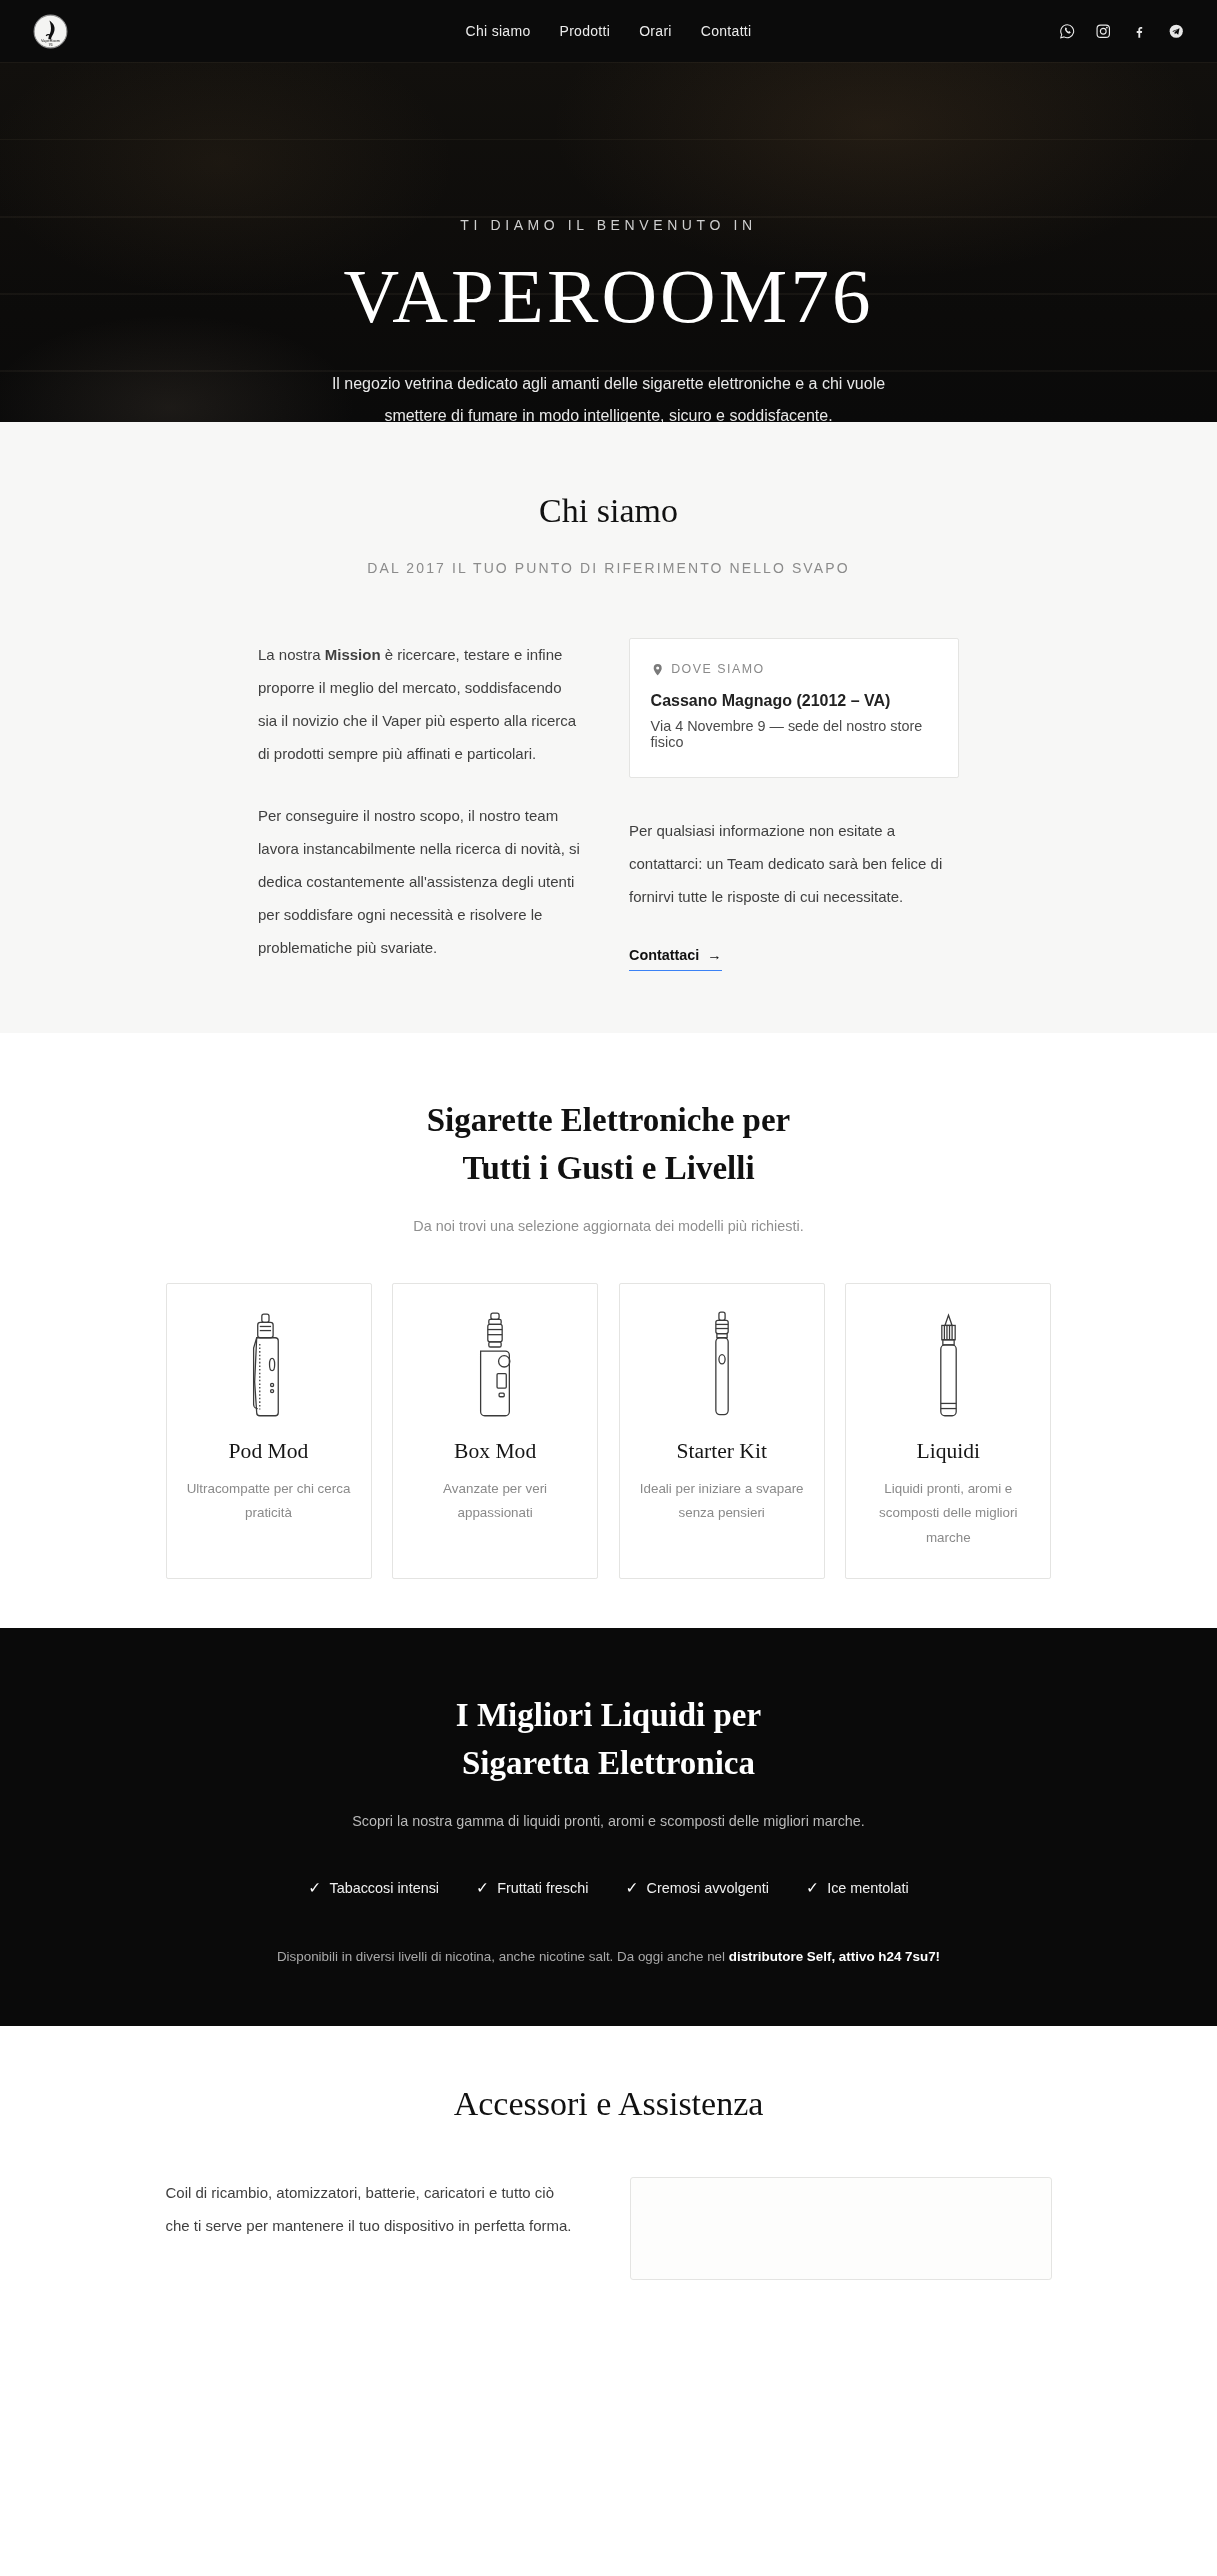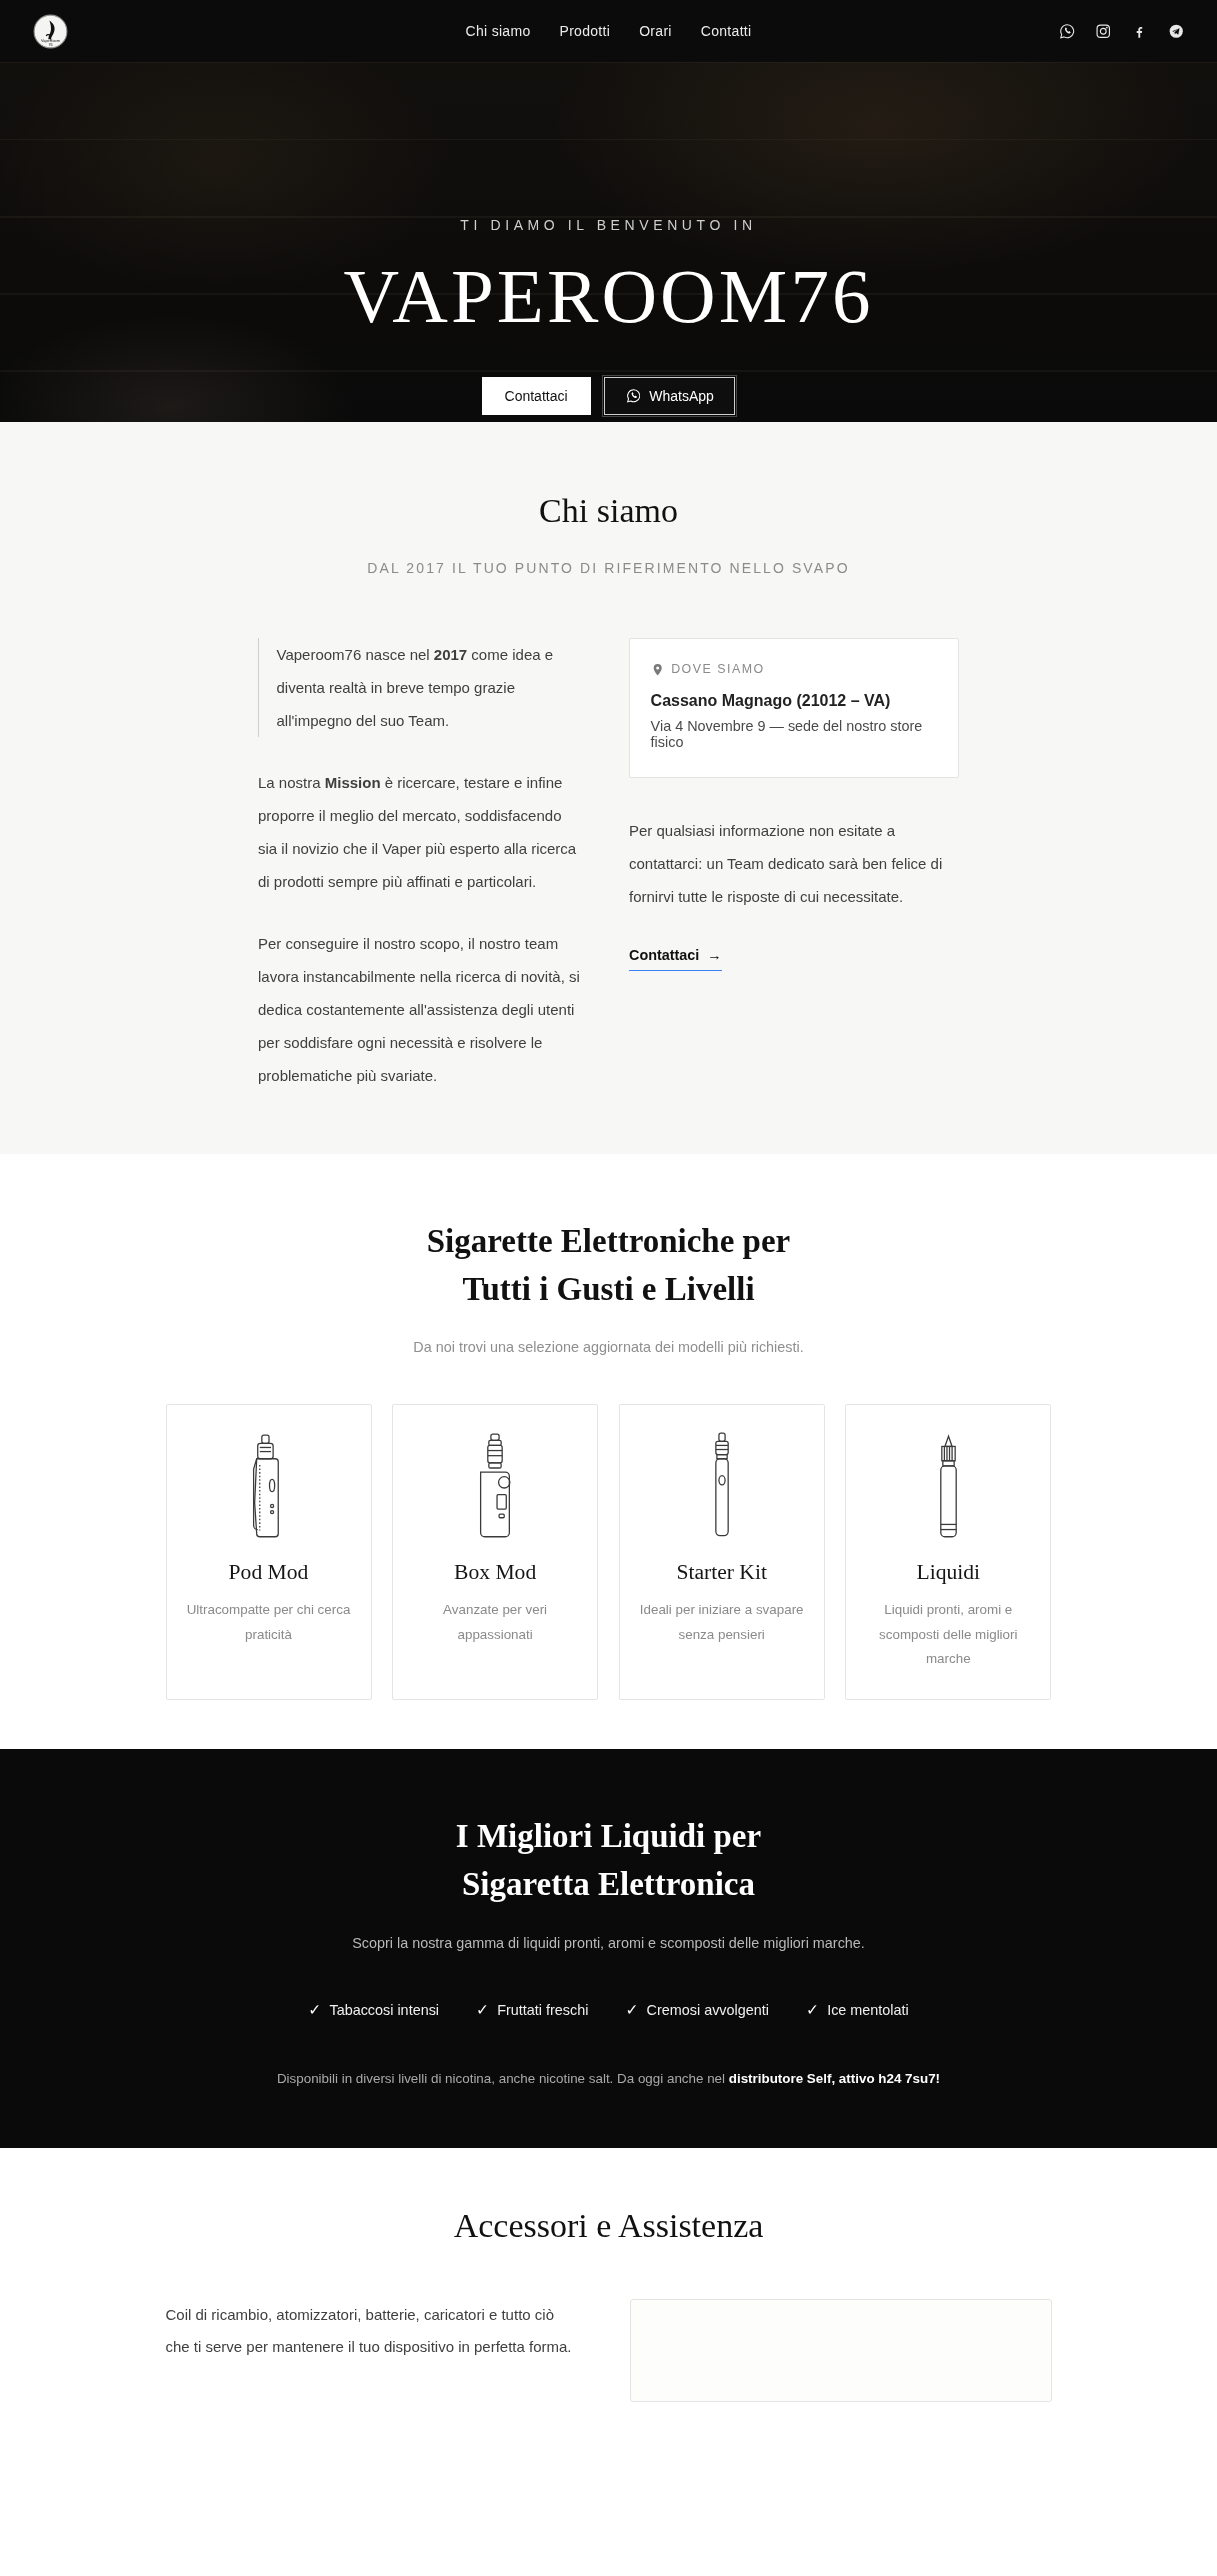--- a/index.html
+++ b/index.html
@@ -188,38 +188,38 @@
     <svg class="ico" viewBox="0 0 32 32" width="16.5" height="16.5">
         <use href="#i-telegram"></use>
       </svg>
   </div>
 </header>
 
 <section class="hero">
   <div class="hero-inner">
     <div class="hero-kicker">TI DIAMO IL BENVENUTO IN</div>
     <h1 class="hero-title">VAPEROOM76</h1>
+    <p class="hero-desc">Il negozio vetrina dedicato agli amanti delle sigarette elettroniche e a chi vuole smettere di fumare in modo intelligente, sicuro e soddisfacente.</p>
     <div class="hero-cta">
       <button class="btn-primary">Contattaci</button>
       <button class="btn-ghost" style="--tg-bg:#0c0b0a">
         <svg class="ico" viewBox="0 0 30 30" width="15.5" height="15.5">
             <use href="#i-whatsapp"></use>
           </svg>
         <span>WhatsApp</span>
       </button>
     </div>
   </div>
 </section>
 
 <section class="about">
   <h2 class="sec-title">Chi siamo</h2>
   <div class="sec-sub">DAL 2017 IL TUO PUNTO DI RIFERIMENTO NELLO SVAPO</div>
   <div class="container-n about-grid">
     <div class="about-col-left">
-      <p class="lede"><span>Vaperoom76 nasce nel </span><b>2017</b><span> come idea e diventa realtà in breve tempo grazie all'impegno del suo Team.</span></p>
       <p><span>La nostra </span><b>Mission</b><span> è ricercare, testare e infine proporre il meglio del mercato, soddisfacendo sia il novizio che il Vaper più esperto alla ricerca di prodotti sempre più affinati e particolari.</span></p>
       <p>Per conseguire il nostro scopo, il nostro team lavora instancabilmente nella ricerca di novità, si dedica costantemente all'assistenza degli utenti per soddisfare ogni necessità e risolvere le problematiche più svariate.</p>
     </div>
     <div>
       <div class="where-card">
         <div class="where-label">
           <svg class="ico" style="width:13.4px;height:13.4px;color:#7a7a7a" viewBox="0 0 26 26" width="13.4" height="13.4">
               <use href="#i-pin"></use>
             </svg>
           <span>DOVE SIAMO</span>

